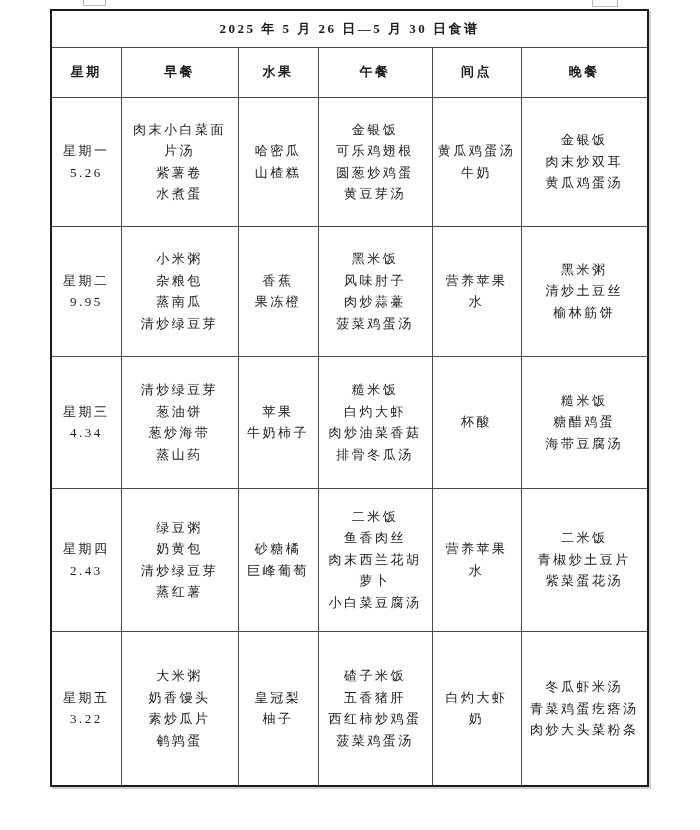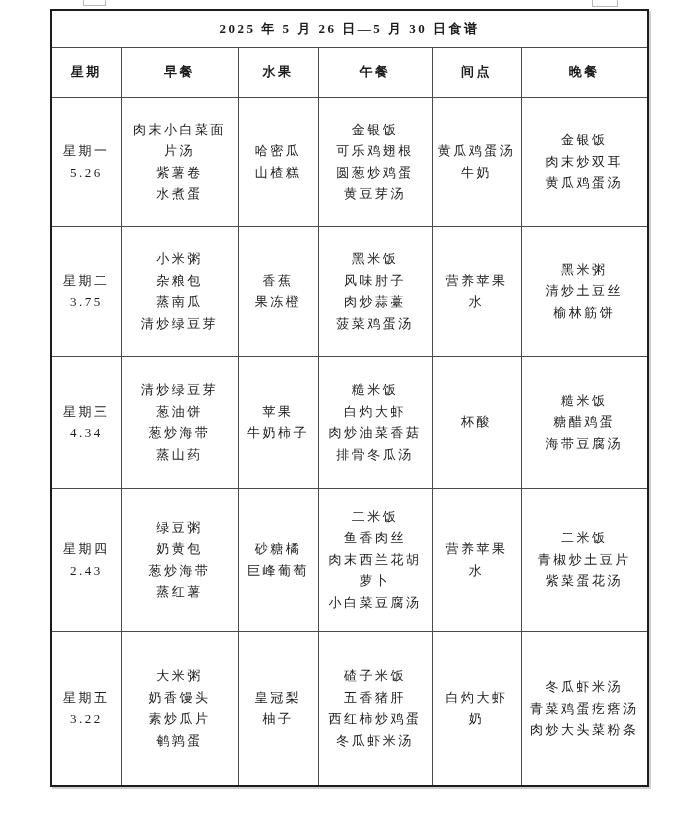--- a/index.html
+++ b/index.html
@@ -120,21 +120,21 @@
 黄豆芽汤</td>
       <td>黄瓜鸡蛋汤
 牛奶</td>
       <td>金银饭
 肉末炒双耳
 黄瓜鸡蛋汤</td>
     </tr>
 
     <tr class="day-row-2">
       <td class="day-cell">星期二
-3.75</td>
+9.95</td>
       <td>小米粥
 杂粮包
 蒸南瓜
 清炒绿豆芽</td>
       <td>香蕉
 果冻橙</td>
       <td>黑米饭
 风味肘子
 肉炒蒜薹
 菠菜鸡蛋汤</td>
@@ -162,21 +162,21 @@
       <td>糙米饭
 糖醋鸡蛋
 海带豆腐汤</td>
     </tr>
 
     <tr class="day-row-4">
       <td class="day-cell">星期四
 2.43</td>
       <td>绿豆粥
 奶黄包
-葱炒海带
+清炒绿豆芽
 蒸红薯</td>
       <td>砂糖橘
 巨峰葡萄</td>
       <td>二米饭
 鱼香肉丝
 肉末西兰花胡
 萝卜
 小白菜豆腐汤</td>
       <td>营养苹果
 水</td>
@@ -190,21 +190,21 @@
 3.22</td>
       <td>大米粥
 奶香馒头
 素炒瓜片
 鹌鹑蛋</td>
       <td>皇冠梨
 柚子</td>
       <td>碴子米饭
 五香猪肝
 西红柿炒鸡蛋
-冬瓜虾米汤</td>
+菠菜鸡蛋汤</td>
       <td>白灼大虾
 奶</td>
       <td>冬瓜虾米汤
 青菜鸡蛋疙瘩汤
 肉炒大头菜粉条</td>
     </tr>
   </tbody>
     </table>
 
 </div>

